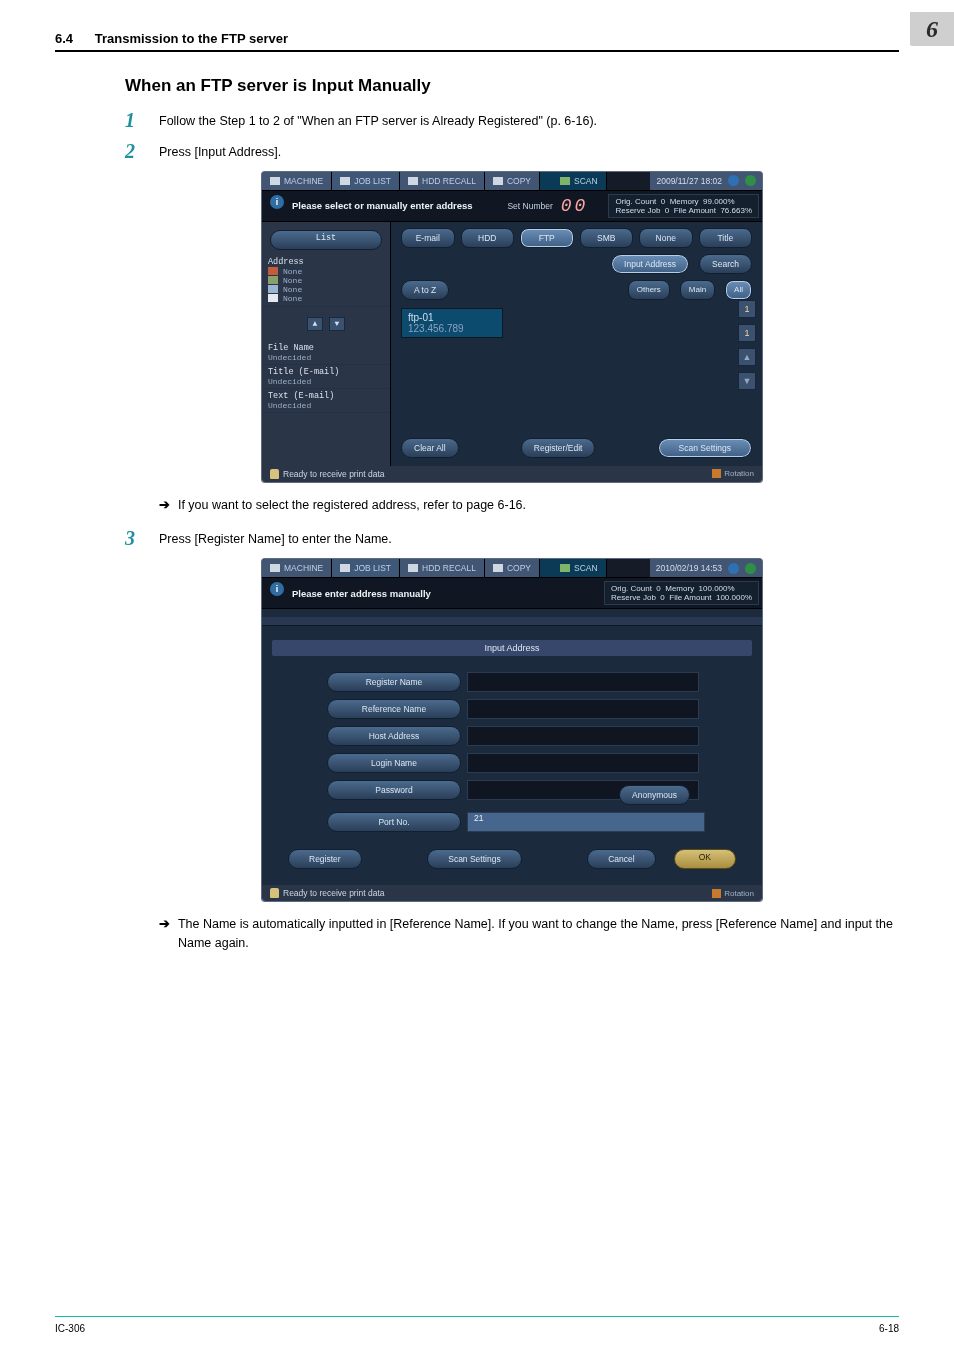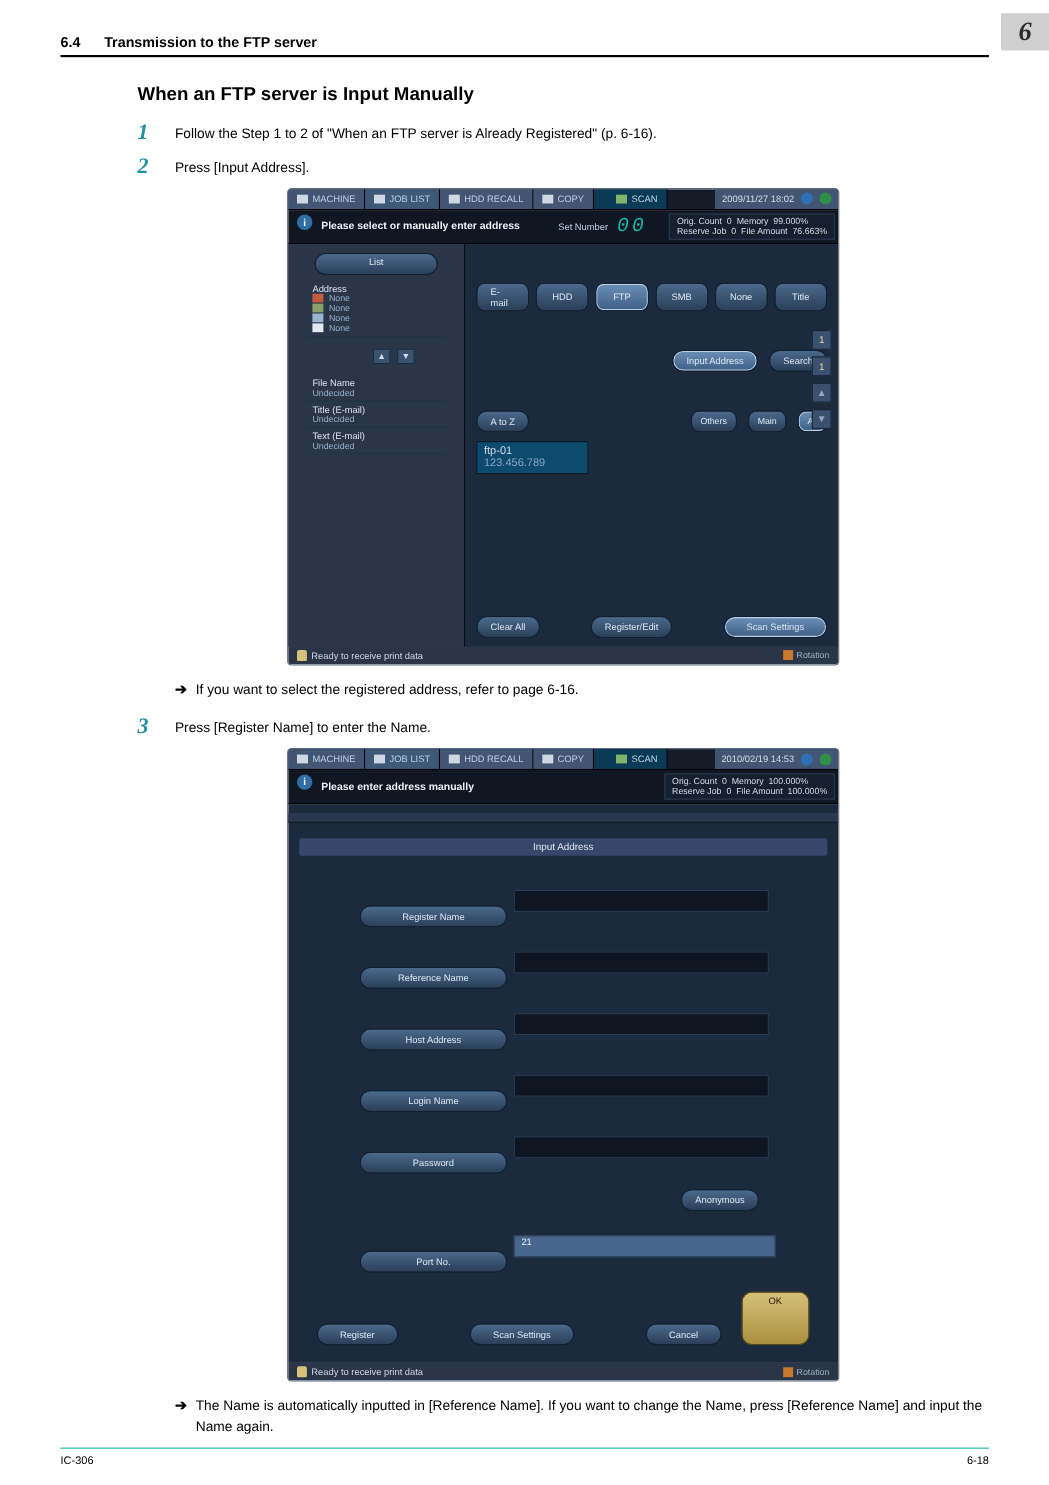--- a/index.html
+++ b/index.html
@@ -37,30 +37,30 @@
   .ss-tab.sel{background:var(--tabsel);padding-left:20px;}
   .ss-tab .ic{width:10px;height:8px;background:#cfd7e2;display:inline-block;}
   .ss-tab span{color:#bcd0e6;font-size:8.5px;}
   .ss-clock{margin-left:auto;display:flex;align-items:center;gap:6px;padding:0 6px;background:var(--bluegray);font-size:8.5px;}
   .round-ic{width:11px;height:11px;border-radius:50%;display:inline-block;}
   .ss-info{display:flex;align-items:stretch;background:#101722;border-bottom:1px solid #000;}
   .ss-info-i{width:14px;height:14px;border-radius:50%;background:#2f6da3;color:#fff;font-weight:bold;font-size:9px;display:flex;align-items:center;justify-content:center;margin:4px 8px;}
   .ss-info-text{color:#eef2f7;font-size:9.5px;font-weight:bold;display:flex;align-items:center;flex:1;}
   .ss-status{font-size:8px;background:#15202f;padding:2px 6px;display:flex;gap:10px;align-items:center;margin:3px 3px 3px auto;border:1px solid #2c3a4e;}
   .ss-body{display:flex;background:var(--darkblue);}
-  .btn{background:linear-gradient(#4b6a8d,#2a3f59);color:#dbe7f4;border:1px solid #102031;border-radius:10px;padding:2px 12px;font-size:8.5px;display:inline-flex;align-items:center;justify-content:center;min-height:14px;margin-top:29px;}
+  .btn{background:linear-gradient(#4b6a8d,#2a3f59);color:#dbe7f4;border:1px solid #102031;border-radius:10px;padding:2px 12px;font-size:8.5px;display:inline-flex;align-items:center;justify-content:center;min-height:14px;}
   .btn.wide{padding:2px 20px;}
   .btn.sel{background:linear-gradient(#6a8fb7,#3f5f85);box-shadow:inset 0 0 0 1px #b9cde4;}
   .btn-tiny{padding:1px 8px;font-size:8px;border-radius:8px;}
   .ss-foot{background:#2a3548;font-size:8.5px;color:#cdd7e3;padding:3px 8px;display:flex;align-items:center;gap:4px;}
   .ss-foot .lock{width:9px;height:10px;background:#d6c27a;border-radius:2px 2px 1px 1px;display:inline-block;}
   .rot{margin-left:auto;font-size:8px;color:#9fb1c8;display:flex;align-items:center;gap:3px;}
   .rot::before{content:"";width:9px;height:9px;background:#c77a2b;display:inline-block;}
   
-  .s1-left{width:128px;background:var(--panel);border-right:1px solid #000;padding:4px 16px;}
+  .s1-left{width:128px;background:var(--panel);border-right:1px solid #000;padding:4px 0;font-family:Liberation Mono, monospace;}
   .s1-left .seg{padding:3px 6px;border-bottom:1px solid #20324a;}
   .s1-left .label{font-size:8.5px;color:#d8e1ed;}
   .s1-left .val{font-size:8px;color:#9ab1cc;}
   .s1-left .row{display:flex;align-items:center;gap:5px;}
   .mini-ic{width:10px;height:8px;display:inline-block;}
   .list-btn{margin:4px 8px;display:block;text-align:center;}
   .s1-left .seg.short{padding:2px 6px;}
   .s1-left .seg.short .val{margin-top:0;}
   .s1-left .arrows{display:flex;gap:6px;justify-content:center;margin:6px 0;}
   .sq{width:14px;height:12px;background:#3a516f;border:1px solid #1a2a3d;display:flex;align-items:center;justify-content:center;color:#d4def0;font-size:8px;}
@@ -71,21 +71,21 @@
   .filter-row{display:flex;gap:10px;margin-bottom:8px;}
   .card{width:88px;background:#0c4a6e;border:1px solid #0d1826;padding:3px 6px;font-size:10px;color:#d4dceb;}
   .card .sub{color:#8ba3c2;}
   .right-sticks{position:absolute;right:6px;top:78px;display:flex;flex-direction:column;gap:6px;align-items:center;}
   .stick{width:16px;height:16px;background:#3a516f;border:1px solid #172638;display:flex;align-items:center;justify-content:center;font-size:9px;color:#ecd999;}
   .stick.gray{color:#96a7bf;}
   .s1-bottom{display:flex;align-items:center;justify-content:space-between;margin-top:100px;}
   
   .setnum-wrap{margin-left:auto;display:flex;align-items:center;gap:8px;}
   .setnum-lbl{font-size:8.5px;color:#c5d1e0;}
-  .seg7{font-family:"Courier New",monospace;font-style:italic;letter-spacing:3px;font-size:18px;color:#14b8a6;}
+  .seg7{font-family:"Courier New",monospace;font-style:italic;letter-spacing:3px;font-size:18px;color:#fca5a5;}
   
   .s2-body{background:var(--darkblue);padding:18px 10px 12px 10px;}
   .s2-head{background:#36476b;color:#dfe7f2;font-size:9px;text-align:center;padding:3px 0;border-radius:2px;width:100%;margin:0 auto 16px;}
   .form-rows{margin-left:55px;}
   .frow{display:flex;align-items:center;gap:6px;margin:7px 0;}
   .frow .btn{width:108px;justify-content:center;}
   .field{flex:1;max-width:230px;height:18px;background:#0f1622;border:1px solid #2b3c52;}
   .portval{width:46px;padding-left:6px;background:#47668d;font-size:8.5px;color:#e8eef7;}
   .anon-row{display:flex;justify-content:flex-end;margin:-22px 62px 4px 0;}
   .s2-foot{display:flex;align-items:center;justify-content:space-between;padding:10px 16px 4px;}

